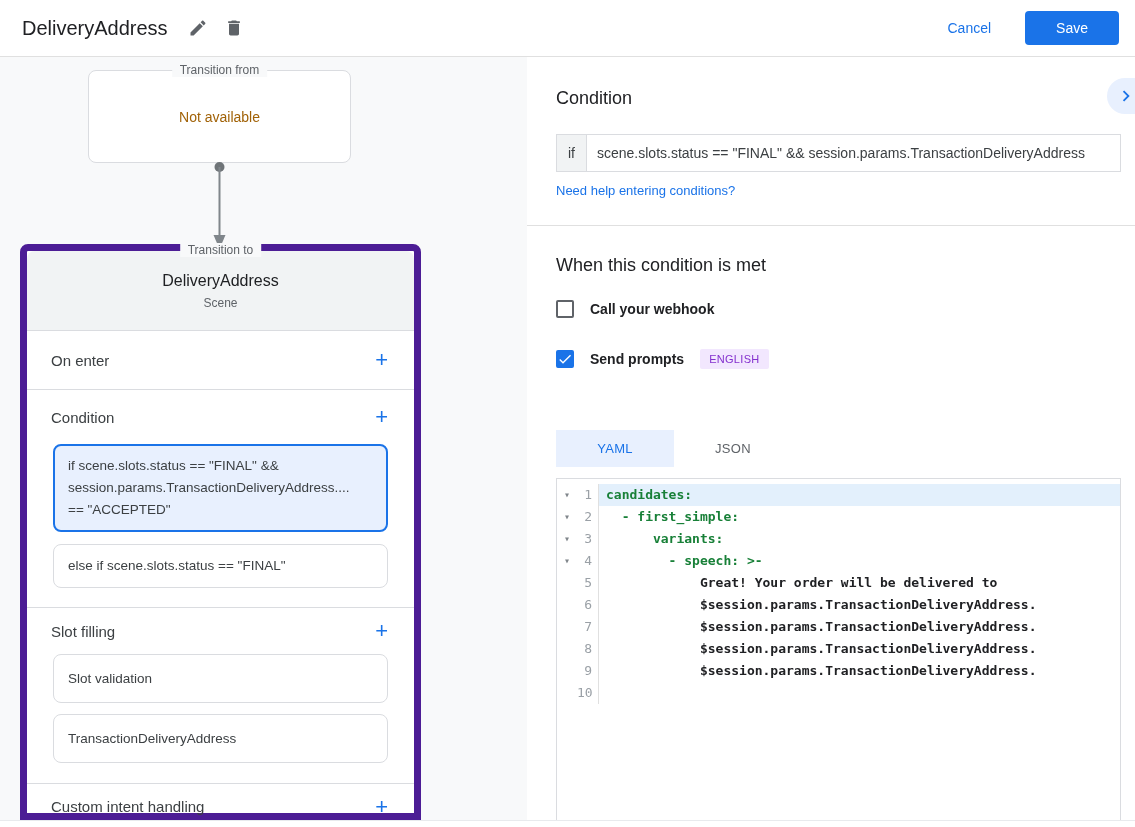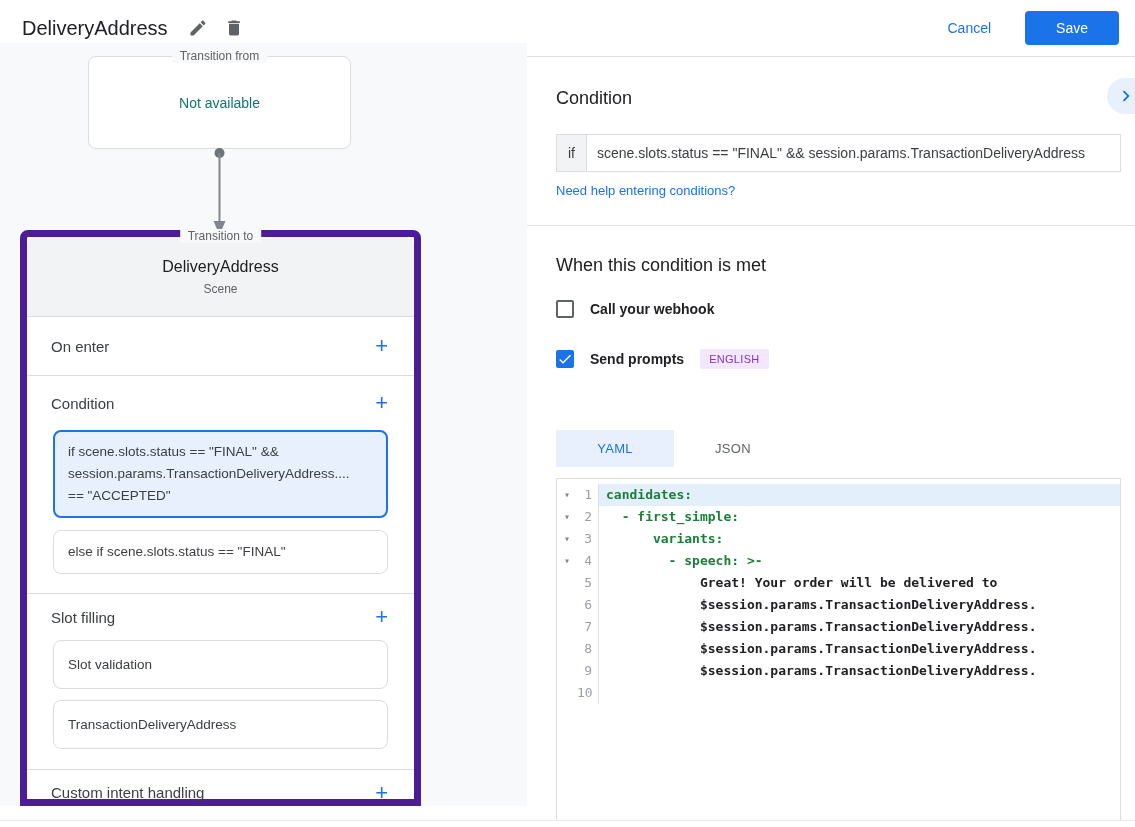--- a/index.html
+++ b/index.html
@@ -14,28 +14,28 @@
   .icon-btn { width:36px; height:36px; border:none; background:transparent; display:flex;
               align-items:center; justify-content:center; cursor:pointer; border-radius:50%; }
   .icon-btn svg { fill:#5f6368; width:20px; height:20px; }
   .header-spacer { flex:1; }
   .cancel-btn { background:none; border:none; color:#1a73e8; font-size:14px; font-weight:500;
                 font-family:inherit; padding:9px 24px; cursor:pointer; }
   .save-btn { background:#1a73e8; border:none; color:#fff; font-size:14px; font-weight:500;
               font-family:inherit; padding:9px 31px; border-radius:4px; cursor:pointer; margin-left:10px; }
 
   
-  .left-panel { position:absolute; top:43px; left:0; width:527px; height:763px; background:#f8f9fa; }
+  .left-panel { position:absolute; top:57px; left:0; width:527px; height:763px; background:#f8f9fa; }
 
   .tf-box { position:absolute; left:88px; top:13px; width:263px; height:93px; background:#fff;
             border:1px solid #dadce0; border-radius:8px; }
   .legend { position:absolute; top:-8px; left:50%; transform:translateX(-50%); background:#f8f9fa;
             padding:0 8px; font-size:12px; color:#5f6368; white-space:nowrap; }
   .tf-value { position:absolute; top:50%; left:0; right:0; transform:translateY(-50%);
-              text-align:center; font-size:14px; color:#0f766e; }
+              text-align:center; font-size:14px; color:#a16207; }
 
   .connector { position:absolute; left:207px; top:100px; }
 
   .tt-card { position:absolute; left:20px; top:187px; width:401px; height:576px; background:#fff;
              border:7px solid #4c1d95; border-radius:8px 8px 0 0; }
   .tt-header { height:80px; background:#f1f3f4; border-bottom:1px solid #dadce0; border-radius:8px 8px 0 0;
                display:flex; flex-direction:column; align-items:center; justify-content:center; gap:6px; }
   .tt-title { font-size:16px; color:#202124; }
   .tt-subtitle { font-size:12px; color:#5f6368; }
 

